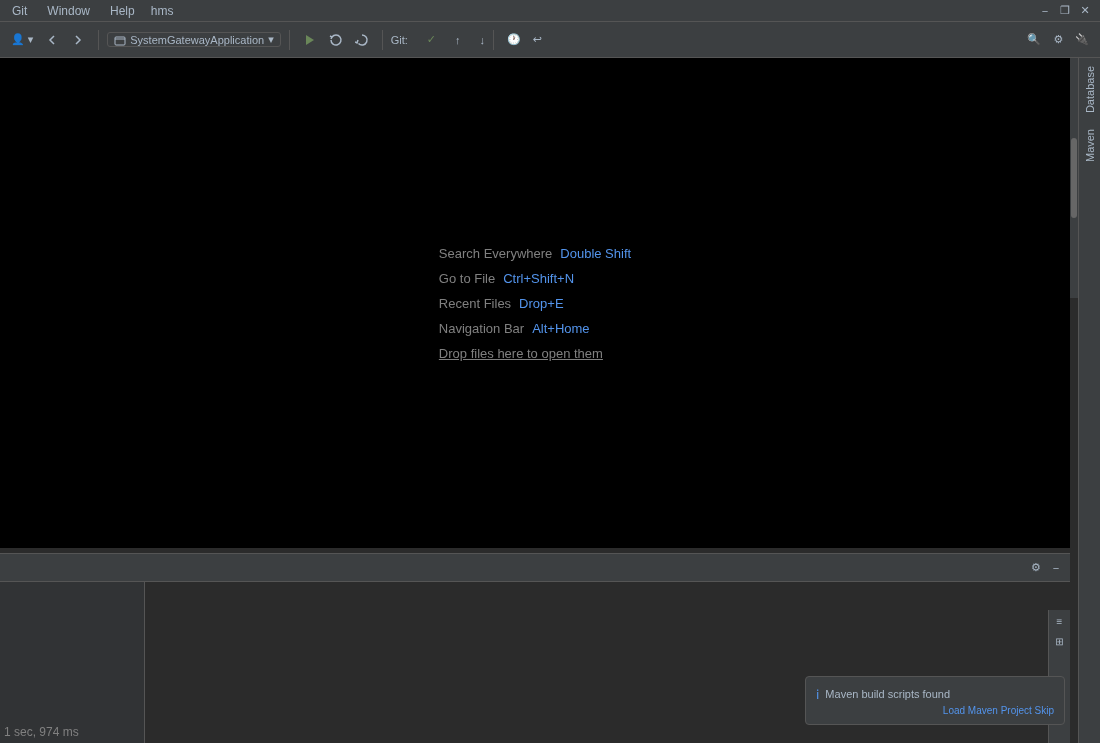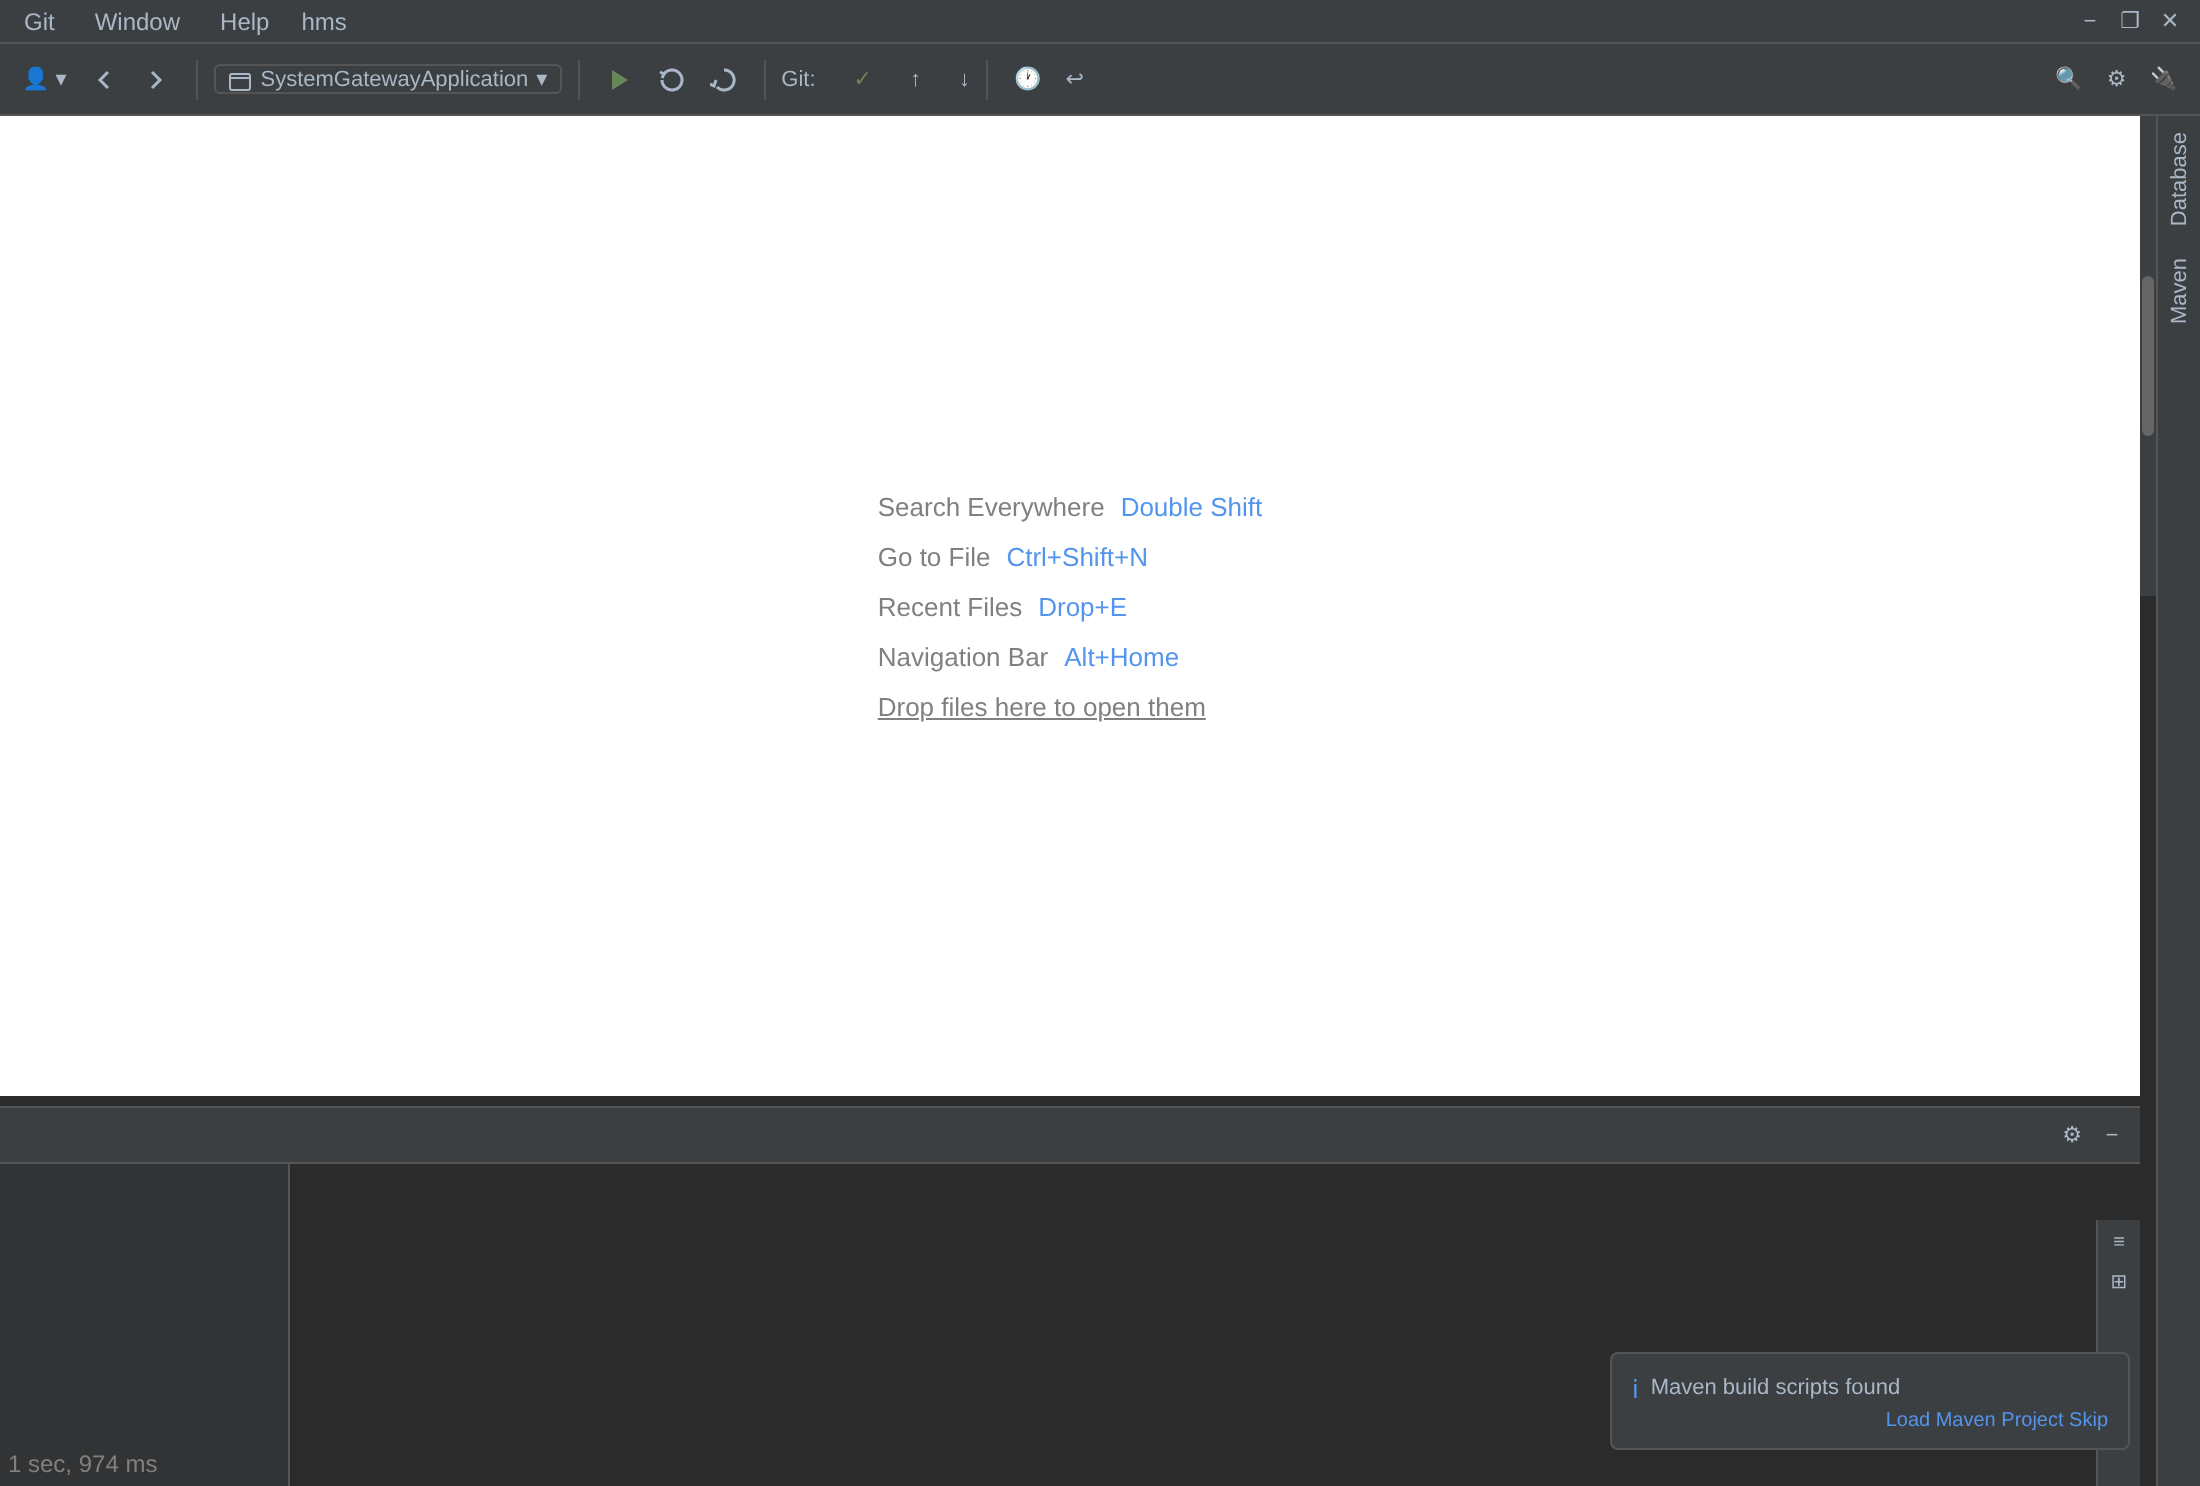--- a/index.html
+++ b/index.html
@@ -160,21 +160,21 @@
       border-radius: 3px;
     }
 
     
     #main-area {
       position: absolute;
       top: 58px;
       left: 0;
       right: 30px;
       bottom: 195px;
-      background: #ffffff;
+      background: #000000;
       display: flex;
       align-items: center;
       justify-content: center;
     }
 
     #hint-panel {
       display: flex;
       flex-direction: column;
       gap: 10px;
     }

